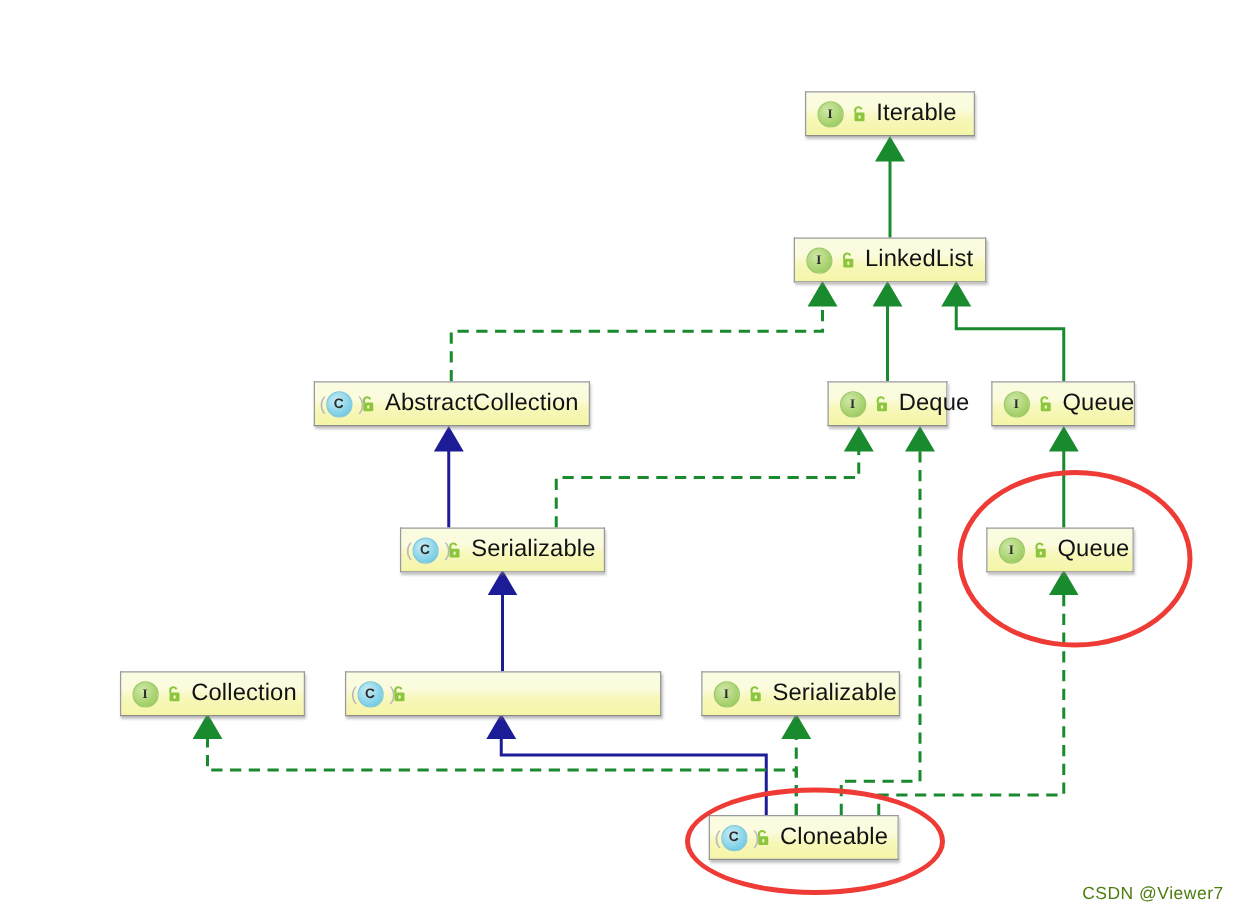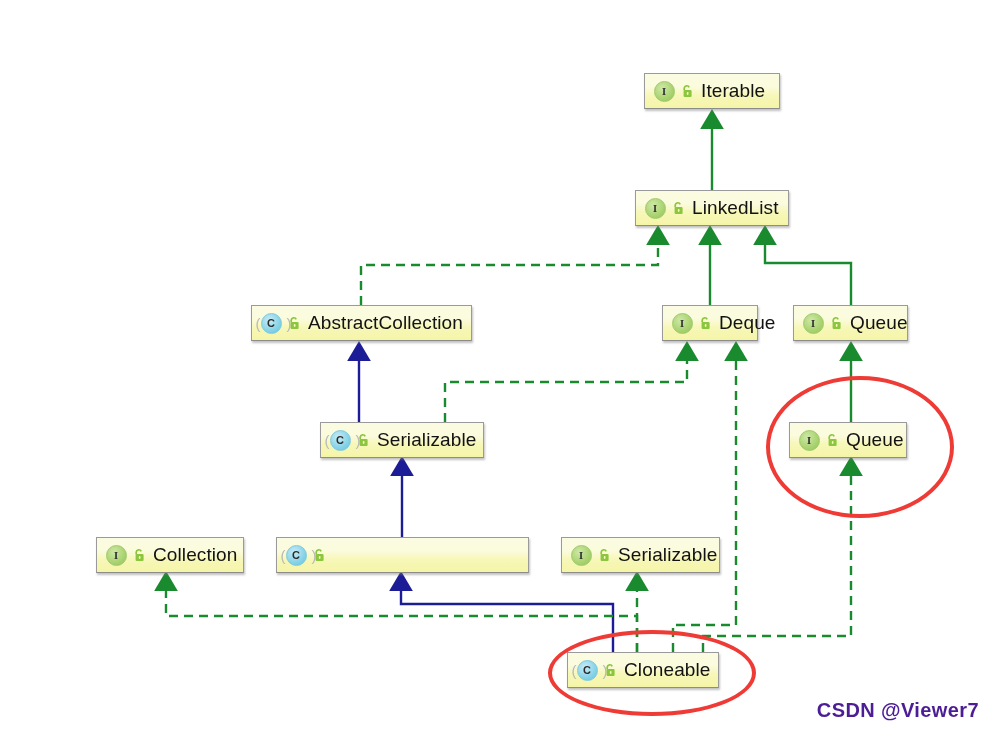--- a/index.html
+++ b/index.html
@@ -94,24 +94,23 @@
     position: absolute;
     box-sizing: border-box;
     border: 4px solid #ef3b35;
     border-radius: 50%;
     background: transparent;
   }
   .watermark {
     position: absolute;
     right: 13px;
     bottom: 8px;
-    font-size: 20px;
-    color: #4c1d95;
+    font-size: 14px;
+    color: #4d7c0f;
     letter-spacing: 0.4px;
-    font-weight: bold;
   }
 </style>
 </head>
 <body>
 
 <div id="stage">
 
   <svg id="edge-layer" viewBox="0 0 992 730" width="992" height="730" xmlns="http://www.w3.org/2000/svg">
     <defs>
       <marker id="arrow-green" markerWidth="14" markerHeight="14" refX="2.2" refY="5" orient="auto" markerUnits="strokeWidth">

